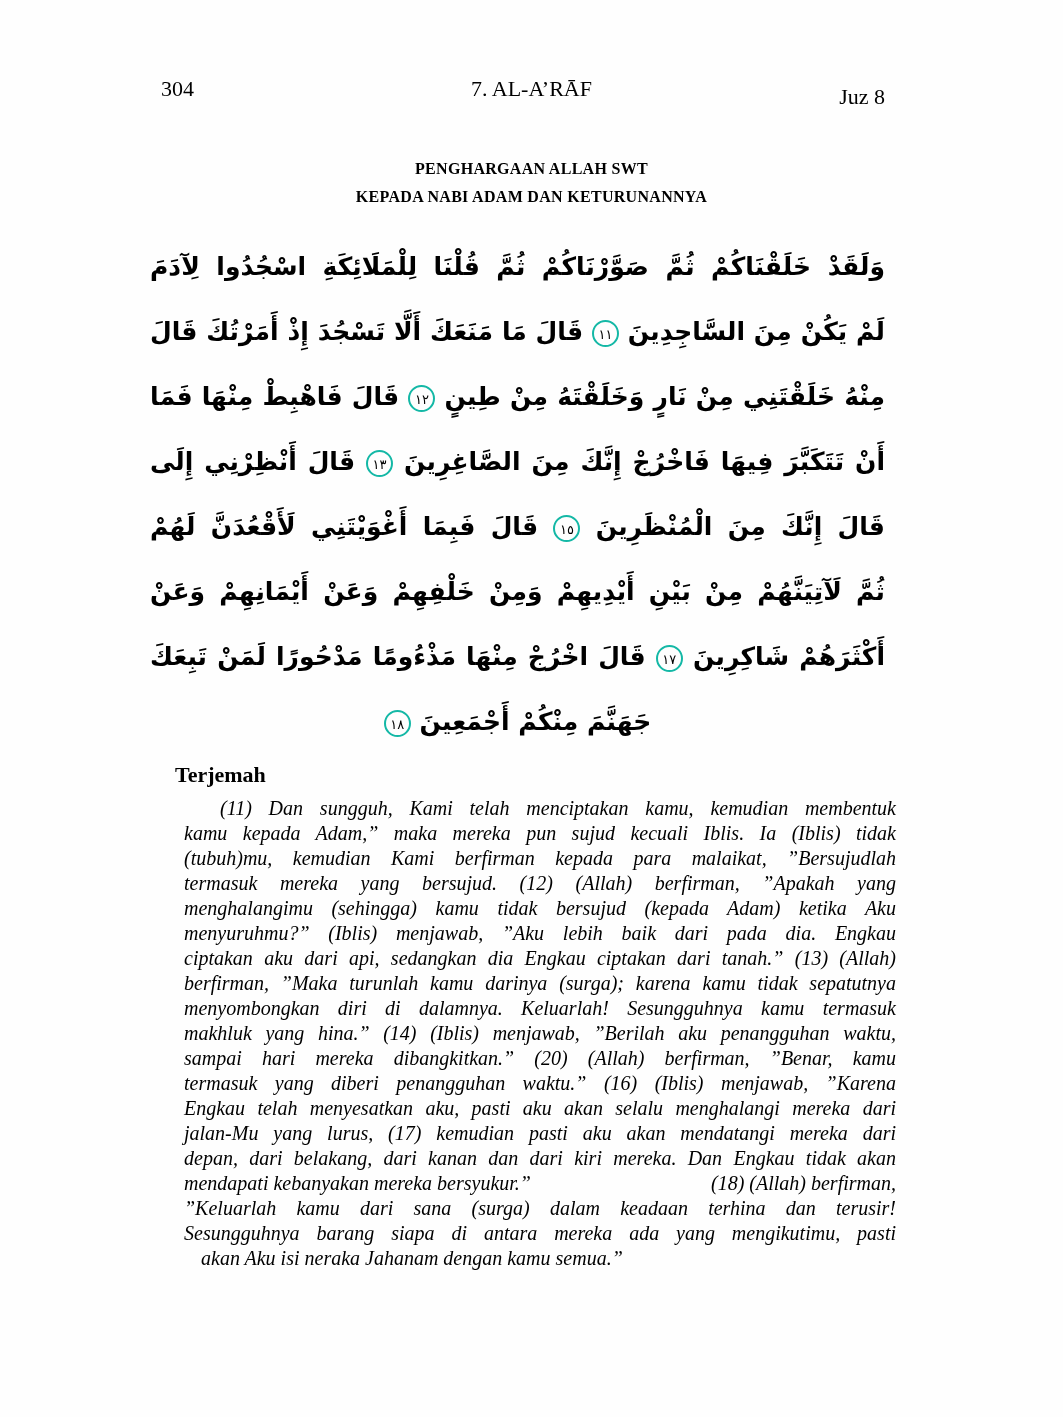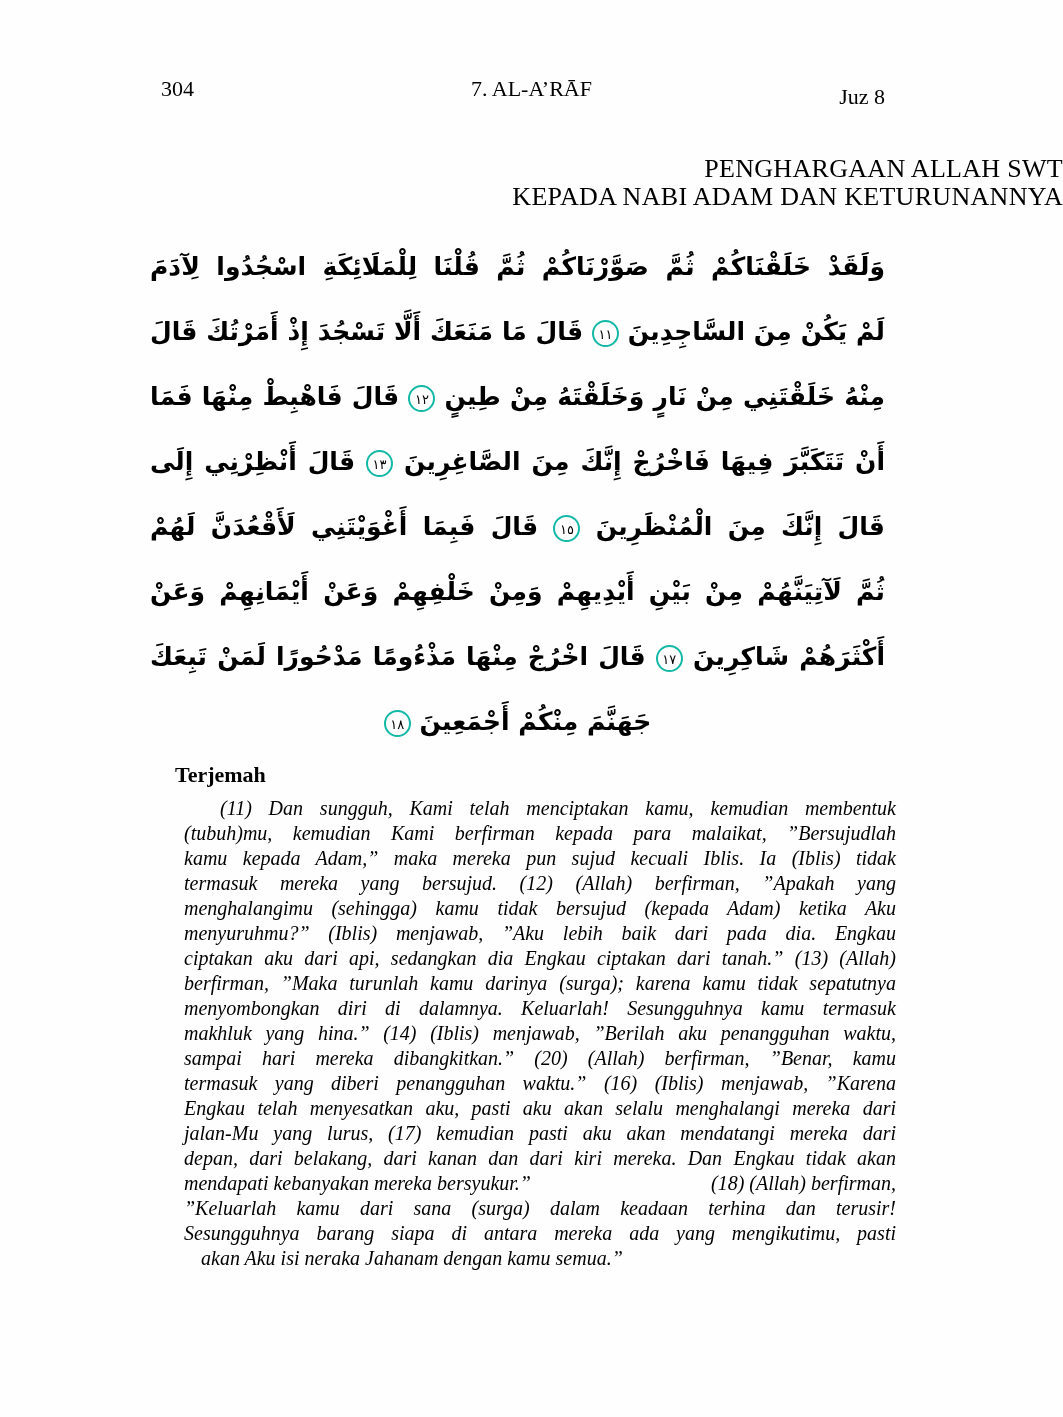--- a/index.html
+++ b/index.html
@@ -14,21 +14,21 @@
 
   
   .header { position:absolute; top:76px; left:0; right:0; height:28px; font-size:22px; }
   .page-number { position:absolute; left:161px; top:0; }
   .surah-title { position:absolute; left:0; right:0; top:0; text-align:center; }
   .juz-label  { position:absolute; right:178px; top:0;margin-top:8px; }
 
   
   .section-title {
     position:absolute; top:155px; left:0; right:0;
-    text-align:right; font-weight:normal; font-size:26px; line-height:28px;
+    text-align:center; font-weight:bold; font-size:16px; line-height:28px;
     letter-spacing:0.3px;
   }
 
   
   .arabic-block {
     position:absolute; top:234px; left:150px; width:735px;
     direction:rtl;
     font-family:"DejaVu Sans", sans-serif;
     font-weight:bold;
     font-size:25px;
@@ -88,22 +88,22 @@
       <div class="arabic-line" dir="rtl"><span class="ar-text">قَالَ إِنَّكَ مِنَ الْمُنْظَرِينَ</span> <span class="ayah-marker">١٥</span> <span class="ar-text">قَالَ فَبِمَا أَغْوَيْتَنِي لَأَقْعُدَنَّ لَهُمْ صِرَاطَكَ الْمُسْتَقِيمَ</span> </div>
       <div class="arabic-line" dir="rtl"><span class="ar-text">ثُمَّ لَآتِيَنَّهُمْ مِنْ بَيْنِ أَيْدِيهِمْ وَمِنْ خَلْفِهِمْ وَعَنْ أَيْمَانِهِمْ وَعَنْ شَمَائِلِهِمْ وَلَا تَجِدُ</span></div>
       <div class="arabic-line" dir="rtl"><span class="ar-text">أَكْثَرَهُمْ شَاكِرِينَ</span> <span class="ayah-marker">١٧</span> <span class="ar-text">قَالَ اخْرُجْ مِنْهَا مَذْءُومًا مَدْحُورًا لَمَنْ تَبِعَكَ مِنْهُمْ لَأَمْلَأَنَّ</span></div>
       <div class="arabic-line center" dir="rtl"><span class="ar-text">جَهَنَّمَ مِنْكُمْ أَجْمَعِينَ</span> <span class="ayah-marker">١٨</span></div>
     </div>
 
   <div class="terjemah-heading">Terjemah</div>
 
   <div class="translation-block">
       <div class="tr-line indent">(11) Dan sungguh, Kami telah menciptakan kamu, kemudian membentuk</div>
+      <div class="tr-line">kamu kepada Adam,” maka mereka pun sujud kecuali Iblis. Ia (Iblis) tidak</div>
       <div class="tr-line">(tubuh)mu, kemudian Kami berfirman kepada para malaikat, ”Bersujudlah</div>
-      <div class="tr-line">kamu kepada Adam,” maka mereka pun sujud kecuali Iblis. Ia (Iblis) tidak</div>
       <div class="tr-line">termasuk mereka yang bersujud. (12) (Allah) berfirman, ”Apakah yang</div>
       <div class="tr-line">menghalangimu (sehingga) kamu tidak bersujud (kepada Adam) ketika Aku</div>
       <div class="tr-line">menyuruhmu?” (Iblis) menjawab, ”Aku lebih baik dari pada dia. Engkau</div>
       <div class="tr-line">ciptakan aku dari api, sedangkan dia Engkau ciptakan dari tanah.” (13) (Allah)</div>
       <div class="tr-line">berfirman, ”Maka turunlah kamu darinya (surga); karena kamu tidak sepatutnya</div>
       <div class="tr-line">menyombongkan diri di dalamnya. Keluarlah! Sesungguhnya kamu termasuk</div>
       <div class="tr-line">makhluk yang hina.” (14) (Iblis) menjawab, ”Berilah aku penangguhan waktu,</div>
       <div class="tr-line">sampai hari mereka dibangkitkan.” (20) (Allah) berfirman, ”Benar, kamu</div>
       <div class="tr-line">termasuk yang diberi penangguhan waktu.” (16) (Iblis) menjawab, ”Karena</div>
       <div class="tr-line">Engkau telah menyesatkan aku, pasti aku akan selalu menghalangi mereka dari</div>

